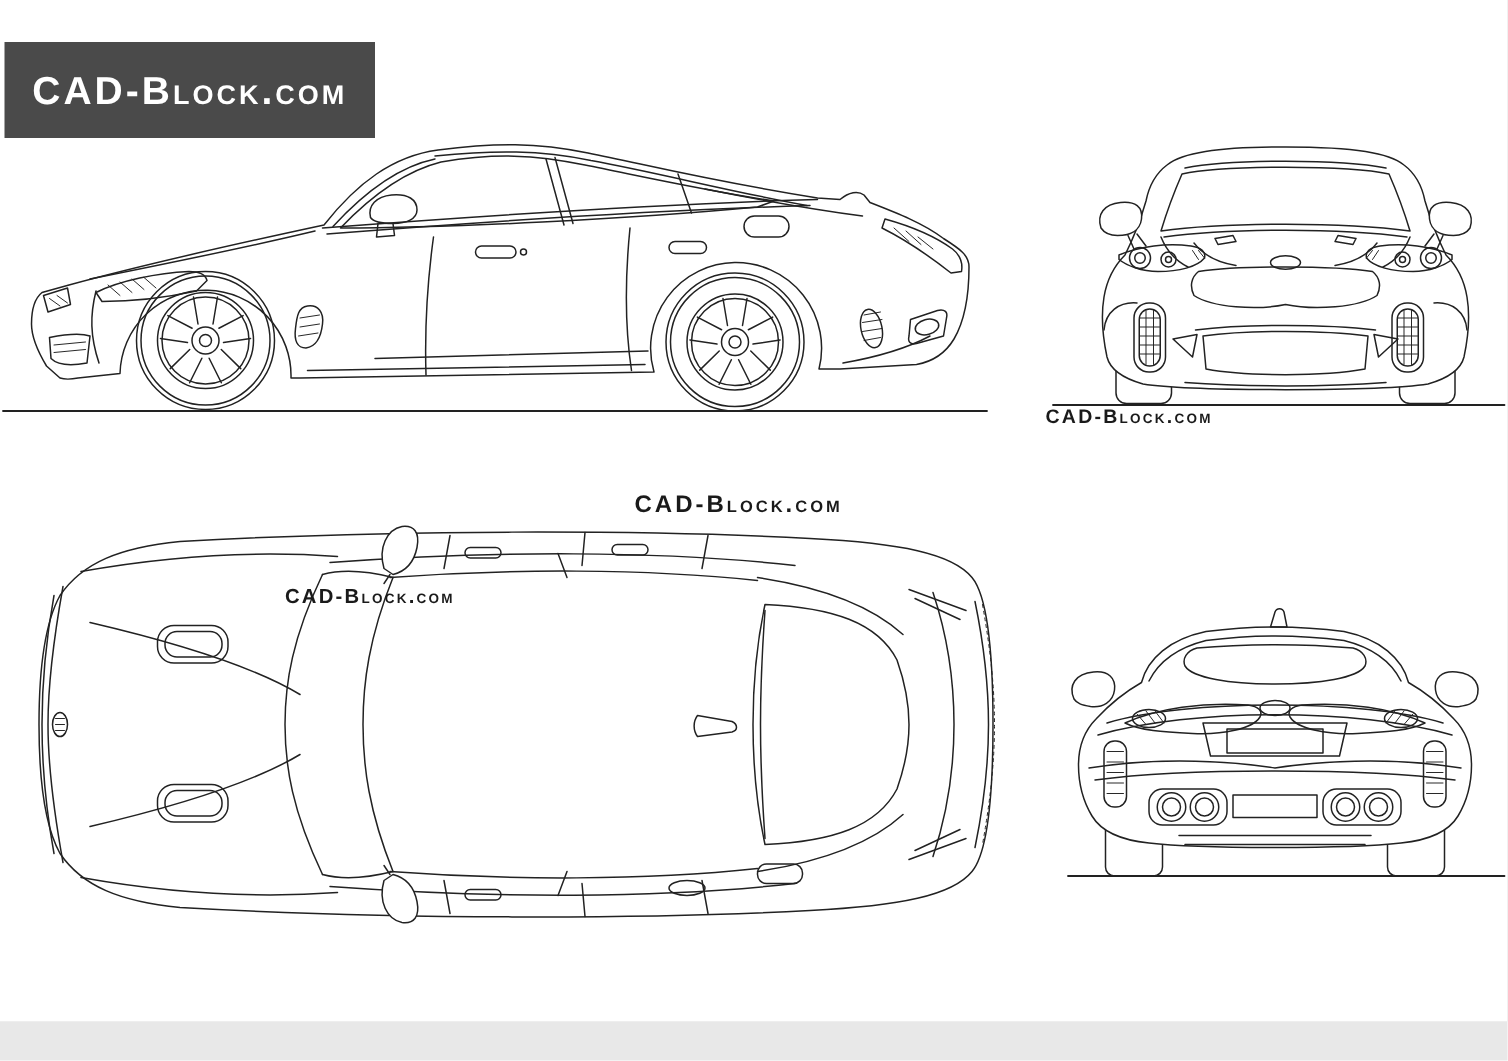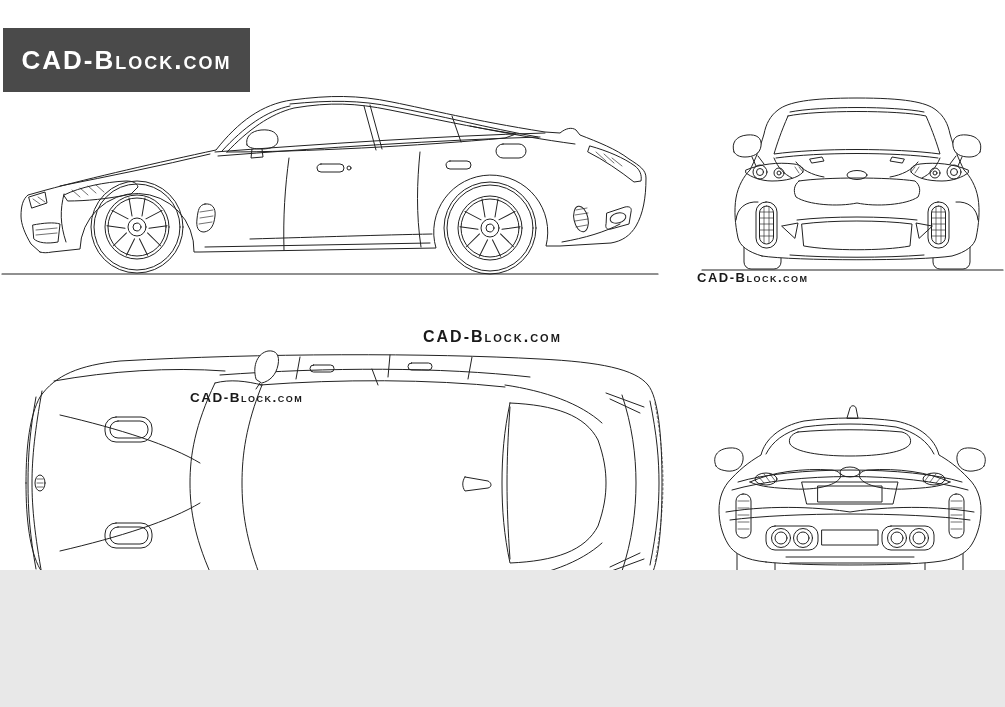--- a/index.html
+++ b/index.html
@@ -1,18 +1,18 @@
 <!DOCTYPE html>
 <html style="--background: #ffffff; --line: #222222; --logo-bg: #4a4a4a; --logo-text: #ffffff; --watermark-text: #1a1a1a;"><head>
 <meta charset="utf-8">
 <style>
   html,body{margin:0;padding:0;background:#e8e8e8;}
   .canvas{
     position:relative;
-    width:1005px;height:570px;
+    width:1005px;height:681px;
     background:var(--background,#ffffff);
     overflow:hidden;
     font-family:"Liberation Sans", sans-serif;
   }
   .logo-box{
     position:absolute;left:3px;top:28px;width:247px;height:64px;
     background:var(--logo-bg,#4a4a4a);
     display:flex;align-items:center;justify-content:center;
   }
   .logo-box span{

